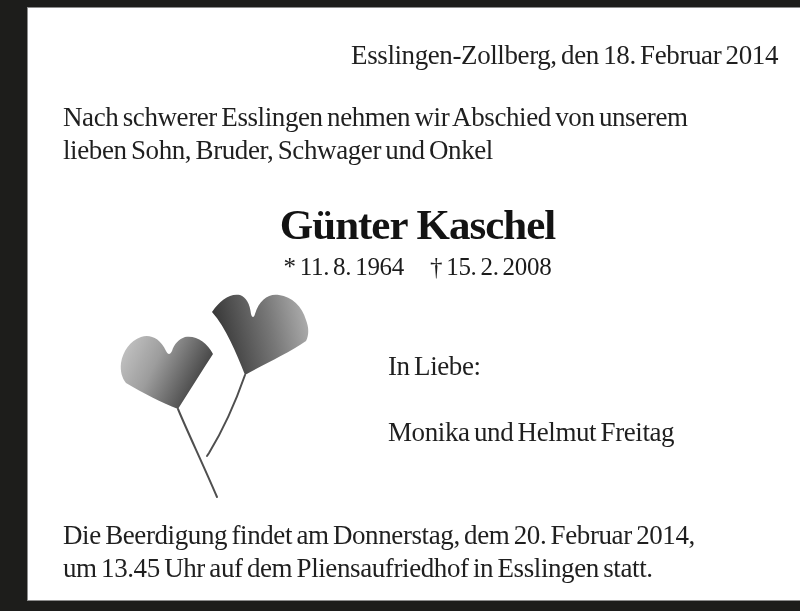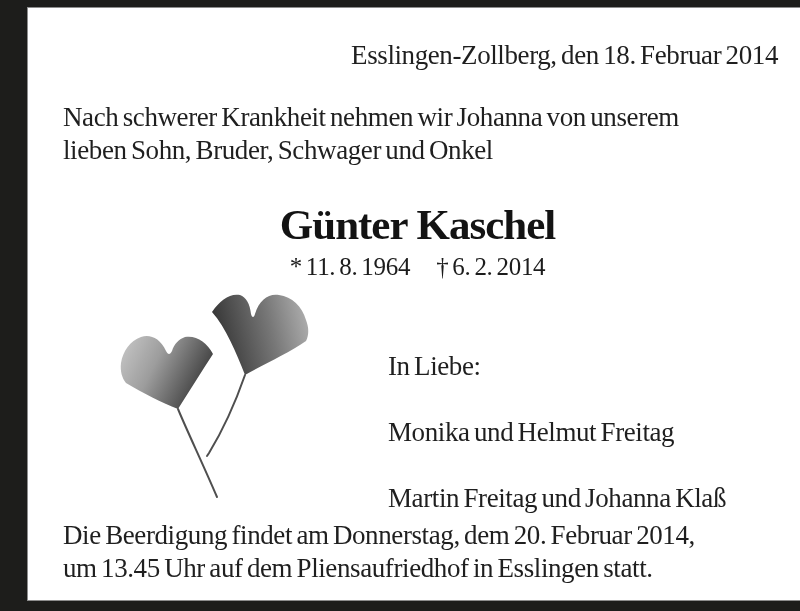--- a/index.html
+++ b/index.html
@@ -92,28 +92,28 @@
 </style>
 </head>
 <body>
 
 <div class="page">
 
   <div class="notice-surface"></div>
 
   <div class="txt dateline">Esslingen-Zollberg, den 18. Februar 2014</div>
 
-  <div class="txt intro">Nach schwerer Krankheit nehmen wir Johanna von unserem
+  <div class="txt intro">Nach schwerer Esslingen nehmen wir Abschied von unserem
 lieben Sohn, Bruder, Schwager und Onkel</div>
 
   <div class="deceased-name">Günter Kaschel</div>
 
   <div class="dates-row">
     <span>* 11. 8. 1964</span>
-    <span>† 6. 2. 2014</span>
+    <span>† 15. 2. 2008</span>
   </div>
 
   <svg class="leaves" viewBox="0 0 260 230" xmlns="http://www.w3.org/2000/svg" aria-hidden="true">
     <defs>
       <linearGradient id="gl" x1="0" y1="0" x2="1" y2="0.4">
         <stop offset="0" stop-color="#c9c9c9"></stop>
         <stop offset="0.45" stop-color="#9d9d9d"></stop>
         <stop offset="1" stop-color="#3f3f3f"></stop>
       </linearGradient>
       <linearGradient id="gr" x1="0" y1="0.2" x2="1" y2="0">
@@ -137,20 +137,19 @@
              C140,10 150,3 160,5 C166,7 170,14 171,24
              C172,28 174,28 175,24
              C179,10 189,3 199,5 C212,7 222,16 226,30
              C229,38 229,45 226,51
              C209,63 184,74 165,85 Z" fill="url(#gr)"></path>
   </svg>
 
   <div class="txt family">
     <div class="line">In Liebe:</div>
     <div class="line">Monika und Helmut Freitag</div>
-    <div class="line">Martin Freitag und Johanna Klaß</div>
     
   </div>
 
   <div class="txt funeral">Die Beerdigung findet am Donnerstag, dem 20. Februar 2014,
 um 13.45 Uhr auf dem Pliensaufriedhof in Esslingen statt.</div>
 
 </div>
 
 </body></html>

